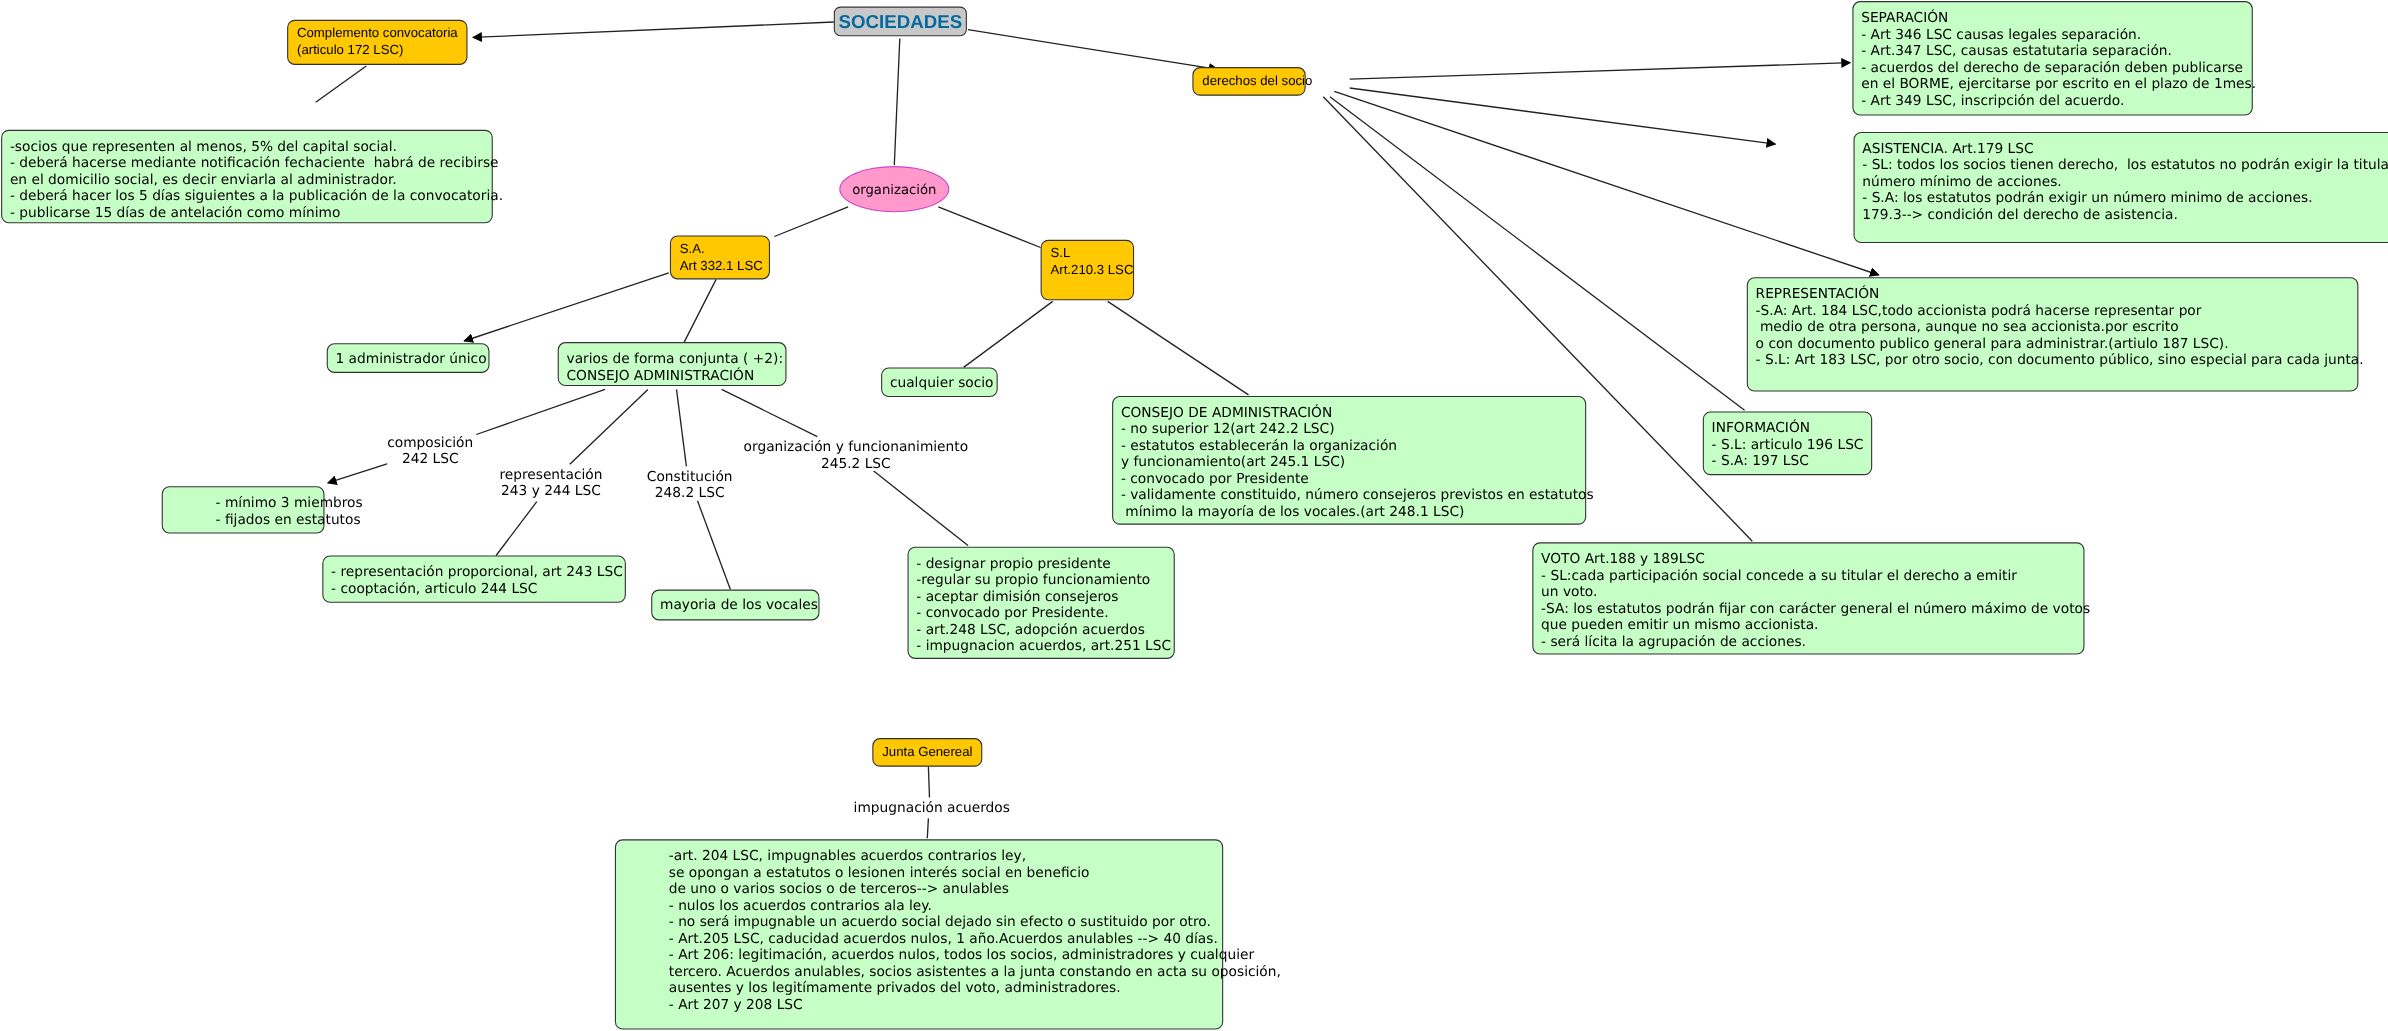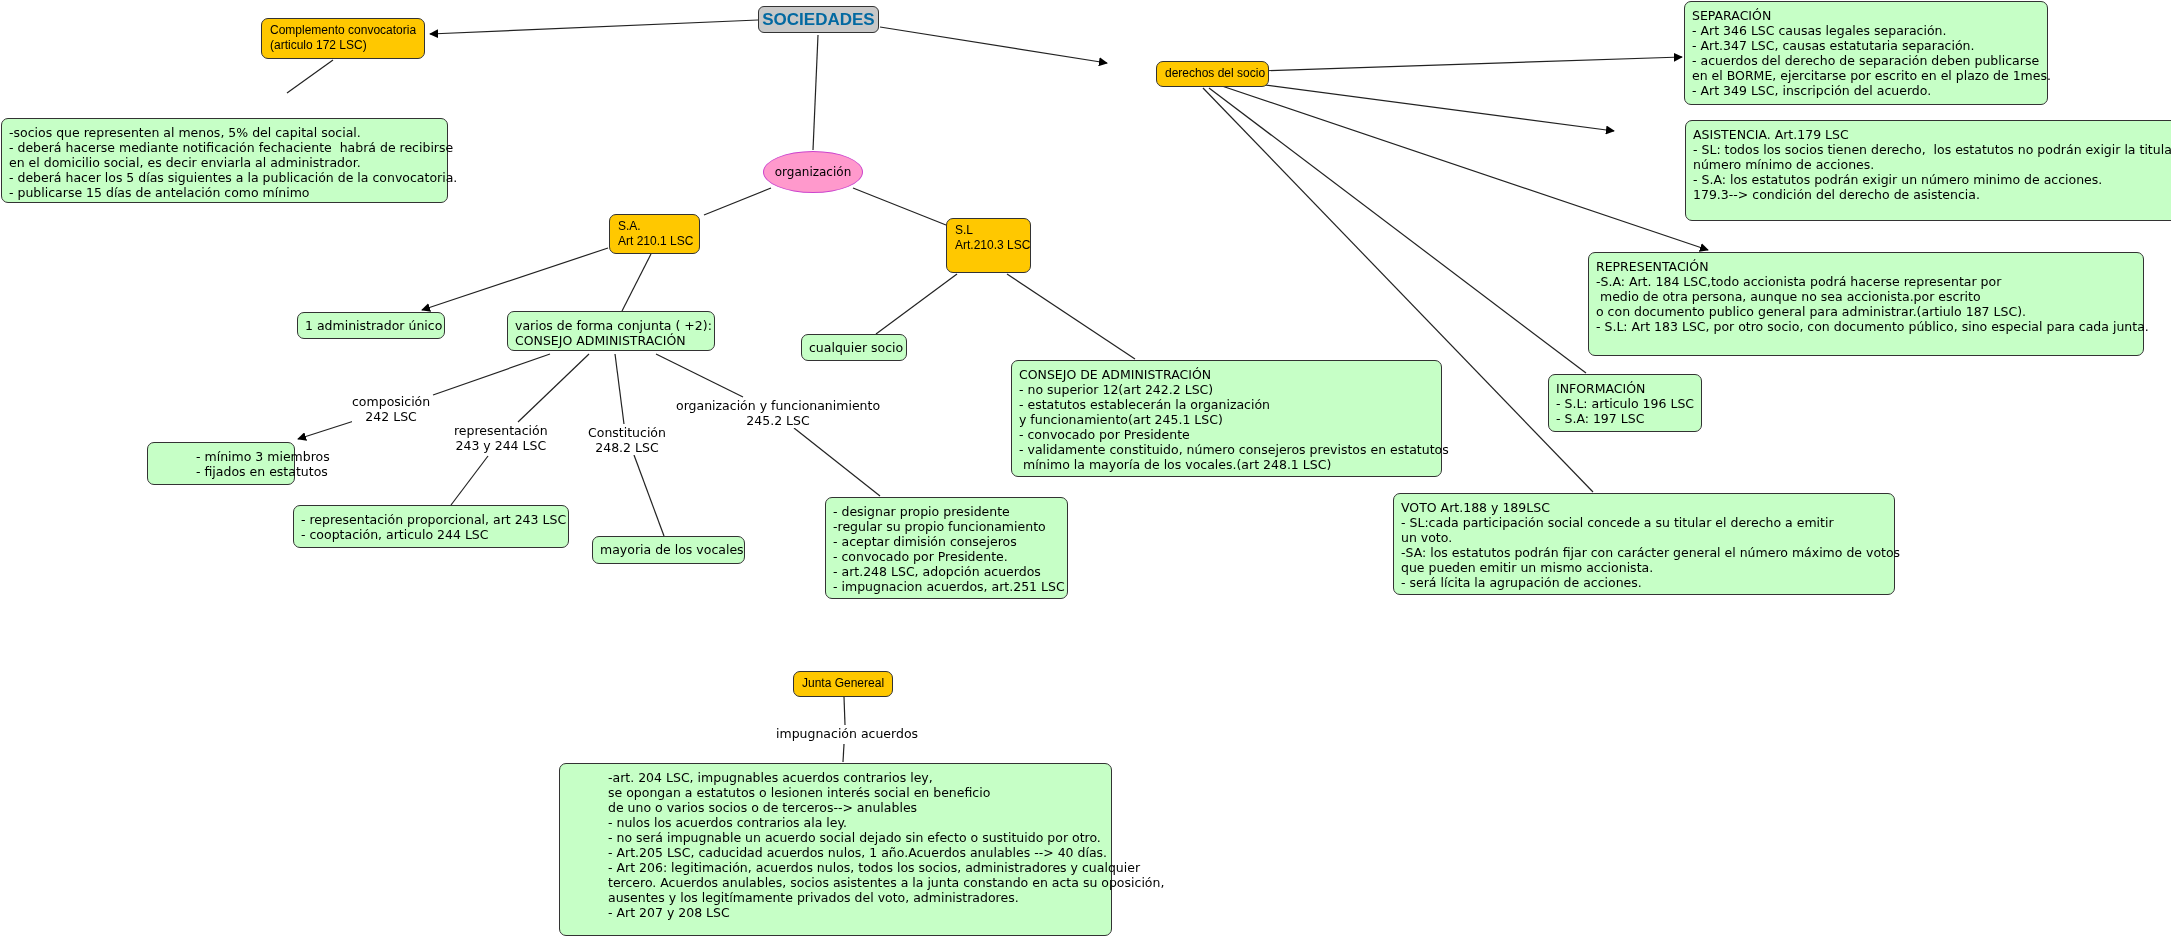--- a/index.html
+++ b/index.html
@@ -76,21 +76,21 @@
 (articulo 172 LSC)</div>
 <div class="node concept-green" style="left:1px; top:94px; width:447px; height:85px;margin-top:24px;">-socios que representen al menos, 5% del capital social.
 - deberá hacerse mediante notificación fechaciente  habrá de recibirse
 en el domicilio social, es decir enviarla al administrador.
 - deberá hacer los 5 días siguientes a la publicación de la convocatoria.
 - publicarse 15 días de antelación como mínimo</div>
 
 <div class="node concept-ellipse" style="left:763px; top:151px; width:100px; height:42px; line-height:40px;">organización</div>
 
 <div class="node concept-orange" style="left:609px; top:214px; width:91px; height:40px;">S.A.
-Art 210.1 LSC</div>
+Art 332.1 LSC</div>
 
 <div class="node concept-orange" style="left:946px; top:218px; width:85px; height:55px;">S.L
 Art.210.3 LSC</div>
 
 <div class="node concept-green" style="left:297px; top:312px; width:148px; height:27px; padding:5px 7px;">1 administrador único</div>
 
 <div class="node concept-green" style="left:507px; top:311px; width:208px; height:40px;">varios de forma conjunta ( +2):
 CONSEJO ADMINISTRACIÓN</div>
 
 <div class="node concept-green" style="left:801px; top:334px; width:106px; height:27px; padding:5px 7px;">cualquier socio</div>
@@ -120,21 +120,21 @@
 
 <div class="node concept-green" style="left:592px; top:536px; width:153px; height:28px; padding:5px 7px;">mayoria de los vocales</div>
 
 <div class="node concept-green" style="left:825px; top:497px; width:243px; height:102px;">- designar propio presidente
 -regular su propio funcionamiento
 - aceptar dimisión consejeros
 - convocado por Presidente.
 - art.248 LSC, adopción acuerdos
 - impugnacion acuerdos, art.251 LSC</div>
 
-<div class="node concept-orange" style="left:1156px; top:61px; width:113px; height:26px; padding:4px 8px;">derechos del socio</div>
+<div class="node concept-orange" style="left:1084px; top:61px; width:103px; height:26px; padding:4px 8px;">derechos del socio</div>
 
 <div class="node concept-green" style="left:1684px; top:1px; width:364px; height:104px;">SEPARACIÓN
 - Art 346 LSC causas legales separación.
 - Art.347 LSC, causas estatutaria separación.
 - acuerdos del derecho de separación deben publicarse
 en el BORME, ejercitarse por escrito en el plazo de 1mes.
 - Art 349 LSC, inscripción del acuerdo.</div>
 
 <div class="node concept-green" style="left:1685px; top:120px; width:553px; height:101px;">ASISTENCIA. Art.179 LSC
 - SL: todos los socios tienen derecho,  los estatutos no podrán exigir la titularidad de un

